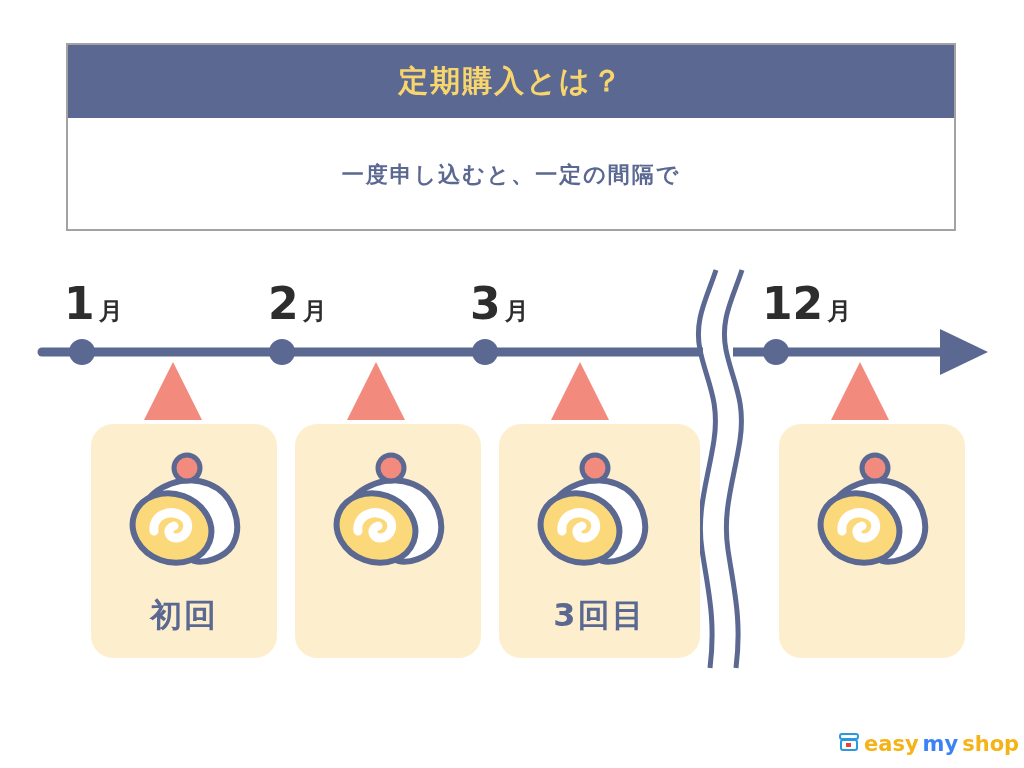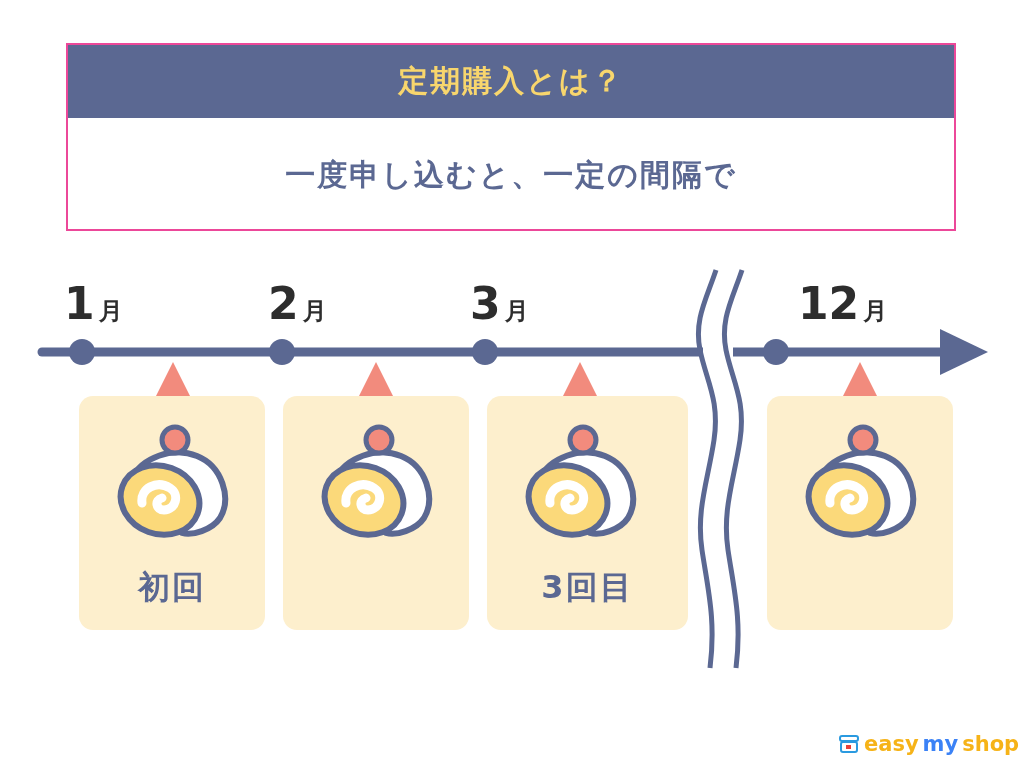--- a/index.html
+++ b/index.html
@@ -1,28 +1,28 @@
 <!DOCTYPE html>
 <html><head>
 <meta charset="utf-8">
 <style>
   html, body { margin: 0; padding: 0; }
   body { width: 1024px; height: 768px; background: #ffffff; position: relative; overflow: hidden; font-family: "DejaVu Sans", sans-serif; }
-  .header-box { position: absolute; left: 66px; top: 43px; width: 890px; height: 188px; border: 2px solid #ec4899; box-sizing: border-box; background: #fff; }
+  .header-box { position: absolute; left: 66px; top: 43px; width: 890px; height: 188px; border: 2px solid #a3a3a3; box-sizing: border-box; background: #fff; }
   .header-title-bar { height: 73px; background: #5b6892; display: flex; align-items: center; justify-content: center; }
   .header-title { color: #f8d66d; font-size: 30px; font-weight: bold; letter-spacing: 2px; }
-  .header-desc { height: 113px; display: flex; flex-direction: column; align-items: center; justify-content: center; color: #5b6892; font-size: 30px; font-weight: bold; line-height: 44px; letter-spacing: 2px; }
+  .header-desc { height: 113px; display: flex; flex-direction: column; align-items: center; justify-content: center; color: #5b6892; font-size: 22px; font-weight: bold; line-height: 44px; letter-spacing: 2px; }
   .month-label { position: absolute; top: 278px; color: #2d2d2d; font-weight: bold; display: flex; align-items: baseline; }
   .month-num { font-size: 44px; }
   .month-suffix { font-size: 24px; margin-left: 4px; }
   svg.timeline { position: absolute; left: 0; top: 0; }
-  .card { position: absolute; top: 396px; width: 186px; height: 234px; background: #fdefcd; border-radius: 14px; }
+  .card { position: absolute; top: 424px; width: 186px; height: 234px; background: #fdefcd; border-radius: 22px; margin-left: 12px; }
   .card-label { position: absolute; left: 0; right: 0; bottom: 20px; text-align: center; color: #5b6892; font-size: 32px; font-weight: bold; letter-spacing: 2px; }
   .cake { position: absolute; left: 33px; top: 22px; }
-  .logo { position: absolute; left: 838px; top: 732px; display: flex; align-items: center; gap: 4px; font-family: "DejaVu Sans", sans-serif; font-weight: bold; font-size: 21px; }
+  .logo { position: absolute; left: 838px; top: 732px; display: flex; gap: 4px; font-family: "DejaVu Sans", sans-serif; font-weight: bold; font-size: 21px; }
   .logo .easy, .logo .shop { color: #f6b318; }
   .logo .my { color: #3b82f6; }
 </style>
 </head>
 <body>
 
 <div class="header-box">
   <div class="header-title-bar">
     <span class="header-title">定期購入とは？</span>
   </div>
@@ -36,21 +36,21 @@
     <span class="month-suffix">月</span>
 </div>
 <div class="month-label" style="left:268px;">
   <span class="month-num">2</span>
     <span class="month-suffix">月</span>
 </div>
 <div class="month-label" style="left:470px;">
   <span class="month-num">3</span>
     <span class="month-suffix">月</span>
 </div>
-<div class="month-label" style="left:762px;margin-left:36px;">
+<div class="month-label" style="left:762px;">
   <span class="month-num">12</span>
     <span class="month-suffix">月</span>
 </div>
 
 <svg class="timeline" width="1024" height="768">
   <line x1="42" y1="352" x2="950" y2="352" stroke="#5b6892" stroke-width="9" stroke-linecap="round"></line>
   <polygon points="940,329 988,352 940,375" fill="#5b6892"></polygon>
   <circle cx="82" cy="352" r="13" fill="#5b6892"></circle>
   <circle cx="282" cy="352" r="13" fill="#5b6892"></circle>
   <circle cx="485" cy="352" r="13" fill="#5b6892"></circle>

